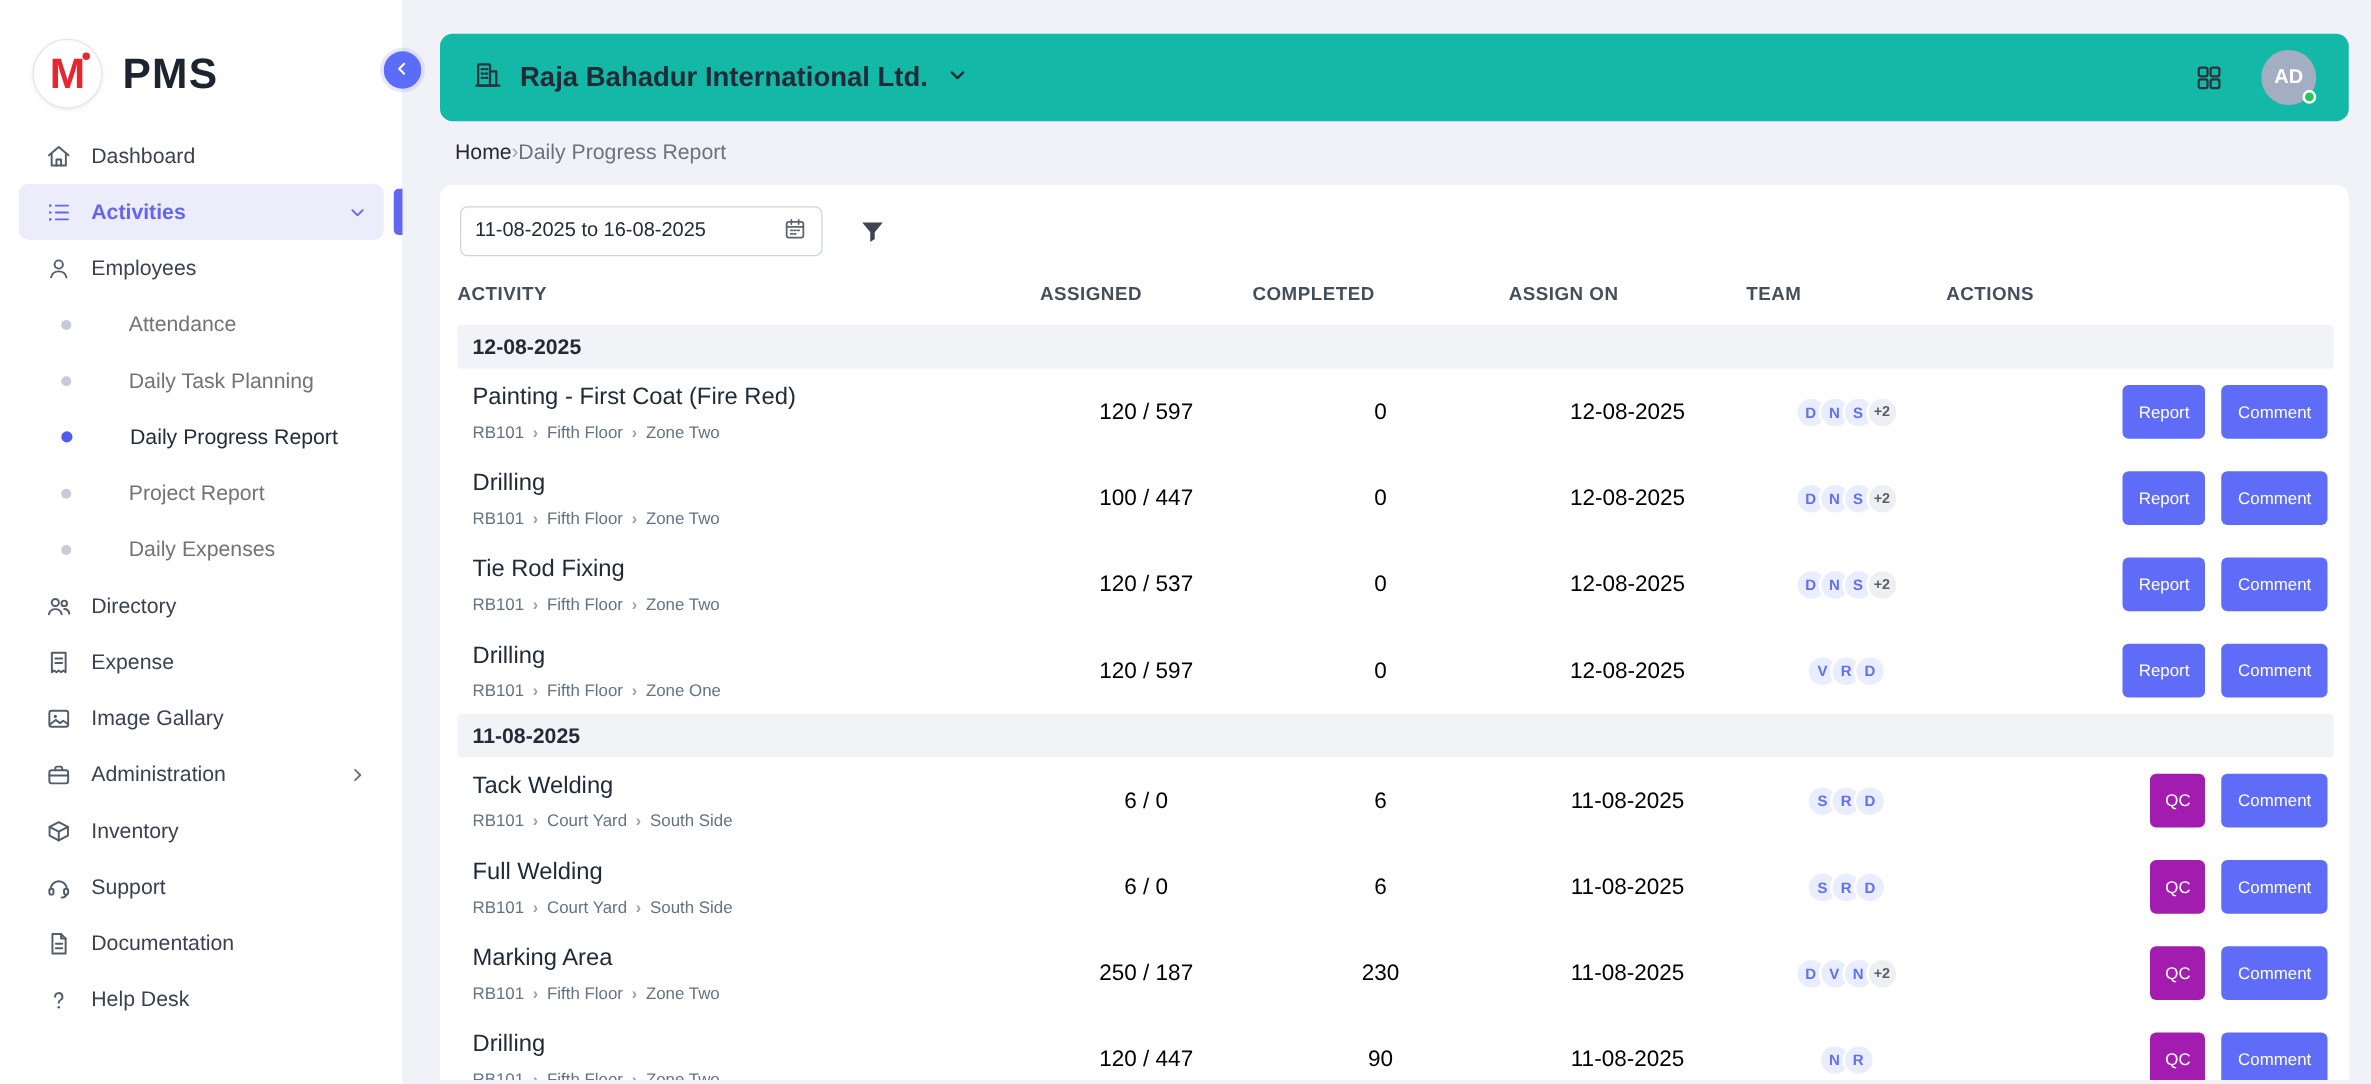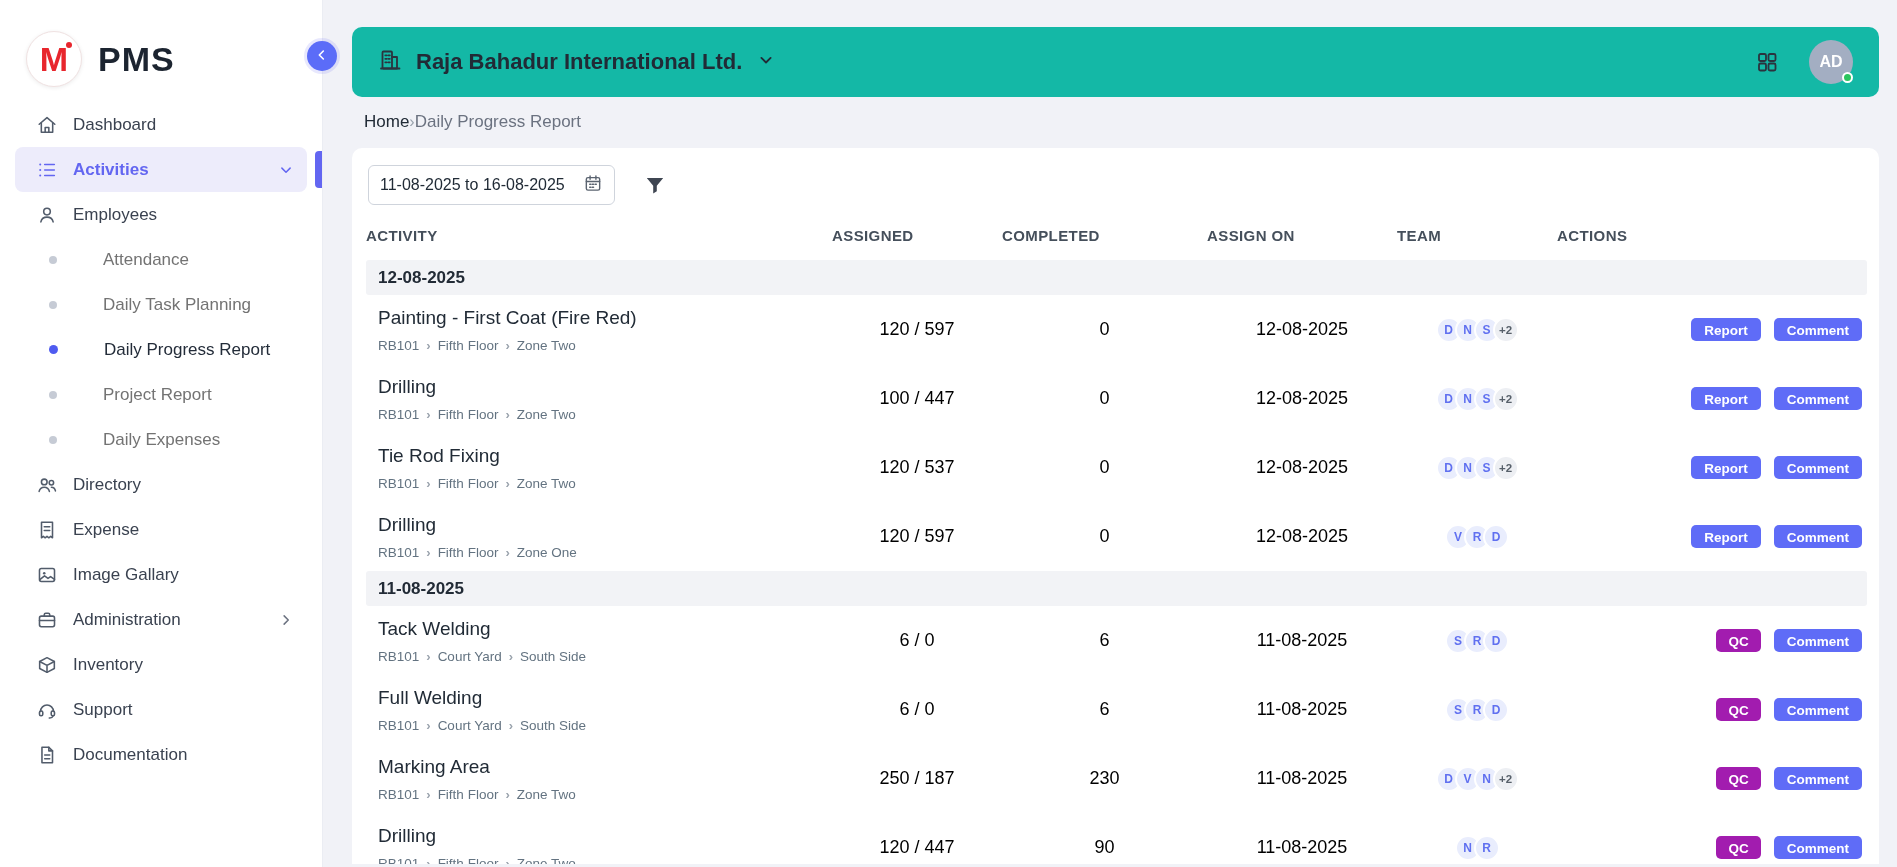--- a/index.html
+++ b/index.html
@@ -49,21 +49,21 @@
     font-weight:700;display:flex;align-items:center;justify-content:center;position:relative;cursor:pointer}
   .online-dot{position:absolute;right:0;bottom:1px;width:11px;height:11px;border-radius:50%;
     background:#2bc55e;border:2px solid #fff}
   .breadcrumb{margin:15px 0 0 41px;display:flex;align-items:center;font-size:17px}
   .bc-home{color:#212b36;cursor:pointer}
   .bc-sep{color:#9aa3ad;font-size:16px}
   .bc-current{color:#6b7280}
   .content-card{margin:16px 18px 0 29px;background:#fff;border-radius:10px 10px 0 0;
     padding:15px 12px 0 14px;height:716px;overflow:hidden}
   .filter-row{display:flex;align-items:center;gap:28px;margin:2px 0 4px 2px}
-  .date-input{width:247px;height:40px;border:1px solid #cfd4dc;border-radius:6px;display:flex;
+  .date-input{width:290px;height:40px;border:1px solid #cfd4dc;border-radius:6px;display:flex;
     align-items:center;justify-content:space-between;padding:0 11px;font-size:16px;color:#212b36;cursor:pointer;background:#fff}
   .date-input svg{width:20px;height:20px;fill:none;stroke:#5b6470;stroke-width:1.7;stroke-linecap:round}
   .filter-btn{cursor:pointer;display:flex}
   .filter-btn svg{width:24px;height:24px}
   
   .trow{display:grid;grid-template-columns:minmax(420px,1fr) 170px 205px 190px 160px 310px;align-items:center}
   .thead{padding:18px 0 16px;font-size:15px;font-weight:700;color:#454f5b;letter-spacing:.4px;text-transform:uppercase}
   .thead div{}
   .group-row{height:35px;background:#f2f3f6;display:flex;align-items:center;padding:0 12px;
     font-size:17px;font-weight:700;color:#222b36;border-radius:3px}
@@ -73,21 +73,21 @@
   .a-path{display:flex;align-items:center;gap:7px;font-size:13.5px;color:#637381}
   .p-sep{color:#9aa3ad;font-size:13px;font-weight:700}
   .c-num{text-align:center;font-size:18px;color:#000000}
   .c-team{display:flex;justify-content:center;align-items:center}
   .t-av{width:26px;height:26px;border-radius:50%;background:#e9edfd;border:2px solid #fff;
     display:flex;align-items:center;justify-content:center;font-size:12px;font-weight:600;
     color:#6070f0;margin-left:-7px;flex:none}
   .t-av:first-child{margin-left:0}
   .t-more{background:#edeff3;color:#57606a;font-size:11.5px}
   .c-actions{display:flex;justify-content:flex-end;gap:13px;padding-right:5px}
-  .btn{height:23px;border:none;border-radius:5px;color:#fff;font-size:13.5px;font-weight:700;
+  .btn{height:43px;border:none;border-radius:5px;color:#fff;font-size:13.5px;font-weight:400;
     padding:0 13px;font-family:inherit;cursor:pointer;line-height:25px}
   .btn-report,.btn-comment{background:#5f6cf7}
   .btn-qc{background:#a21caf;padding:0 12px}
 </style>
 </head>
 <body>
 
 <aside class="sidebar">
   <div class="logo-row">
     <div class="logo-badge">
@@ -222,20 +222,29 @@
       </div>
       <div class="nav-item">
         <span class="nav-icon">
           <svg viewBox="0 0 24 24">
             <path d="M6.5 3.5h7.5l4 4V20.5H6.5z"></path>
             <path d="M14 3.5v4h4"></path>
             <path d="M9.5 12h5.5M9.5 16h5.5"></path>
           </svg>
         </span>
         <span class="nav-label">Documentation</span>
+      </div>
+      <div class="nav-item">
+        <span class="nav-icon">
+          <svg viewBox="0 0 24 24">
+            <path d="M8.8 9.2a3.2 3.2 0 1 1 4.7 2.8c-1 .5-1.5 1.3-1.5 2.5"></path>
+            <circle cx="12" cy="18.4" r="1.1" fill="currentColor" stroke="none"></circle>
+          </svg>
+        </span>
+        <span class="nav-label">Help Desk</span>
       </div>
     </nav>
 </aside>
 
 <div class="main">
   <header class="topbar">
     <div class="company">
       <span class="icon24"><svg viewBox="0 0 24 24">
             <rect x="4.5" y="3.5" width="9.5" height="17" rx="1"></rect>
             <path d="M14 9h5v11.5h-5"></path>

